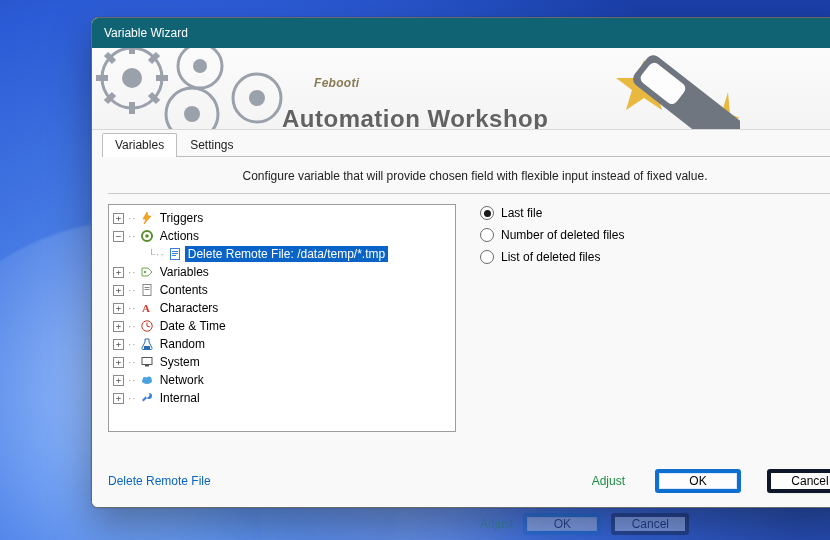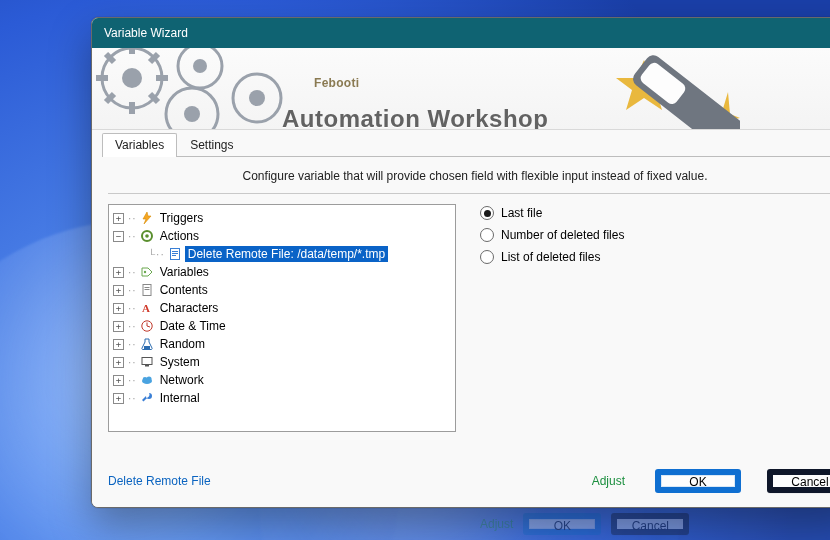--- a/index.html
+++ b/index.html
@@ -30,21 +30,21 @@
     width: 46px; height: 30px; display: flex; align-items: center; justify-content: center;
     cursor: default;
   }
   .banner {
     height: 82px; position: relative; background: linear-gradient(#fbfbfb,#f4f4f4);
     border-bottom: 1px solid #d9d9d9; overflow: hidden;
   }
   .banner svg { position: absolute; inset: 0; }
   .brand-sub {
     position: absolute; left: 222px; top: 28px; color: #8a7a52; font-weight: 600;
-    font-size: 12px; letter-spacing: .3px;
+    font-size: 12px; font-style: italic; letter-spacing: .3px;
   }
   .brand {
     position: absolute; left: 190px; top: 21px; color: #626262; font-weight: 700;
     font-size: 24px; letter-spacing: .5px;
     text-shadow: 0 1px 0 #fff;
     margin-top: 36px;
   }
   .tabs {
     display: flex; align-items: flex-end; height: 26px; padding-left: 10px; gap: 0;
     background: #f9f9f9;
@@ -92,21 +92,21 @@
     content: ""; width: 7px; height: 7px; border-radius: 50%; background: #1a1a1a;
   }
   .footer {
     display: flex; align-items: center; padding: 10px 5px 14px 16px; gap: 26px;
     background: #f9f9f9;
   }
   .footer .link { color: #0b64c0; cursor: default; }
   .footer .spacer { flex: 1; }
   .footer .adjust { color: #1c8f3f; padding-right: 4px; cursor: default; }
   .btn {
-    min-width: 86px; height: 24px; background: #fdfdfd; border: 6px solid #0f172a;
+    min-width: 86px; height: 24px; background: #fdfdfd; border: 4px solid #0f172a;
     border-radius: 3px; cursor: default; font: inherit; padding: 0 14px;
     box-shadow: 0 1px 0 rgba(0,0,0,0.04);
   }
   .btn.primary { border-color: #0f6fd1; box-shadow: 0 0 0 1px rgba(15,111,209,0.15) inset; }
 
   
   .ghost-footer {
     position: absolute; left: 480px; top: 513px; display: flex; gap: 10px; opacity: 0.35;
     filter: blur(.3px);
   }

